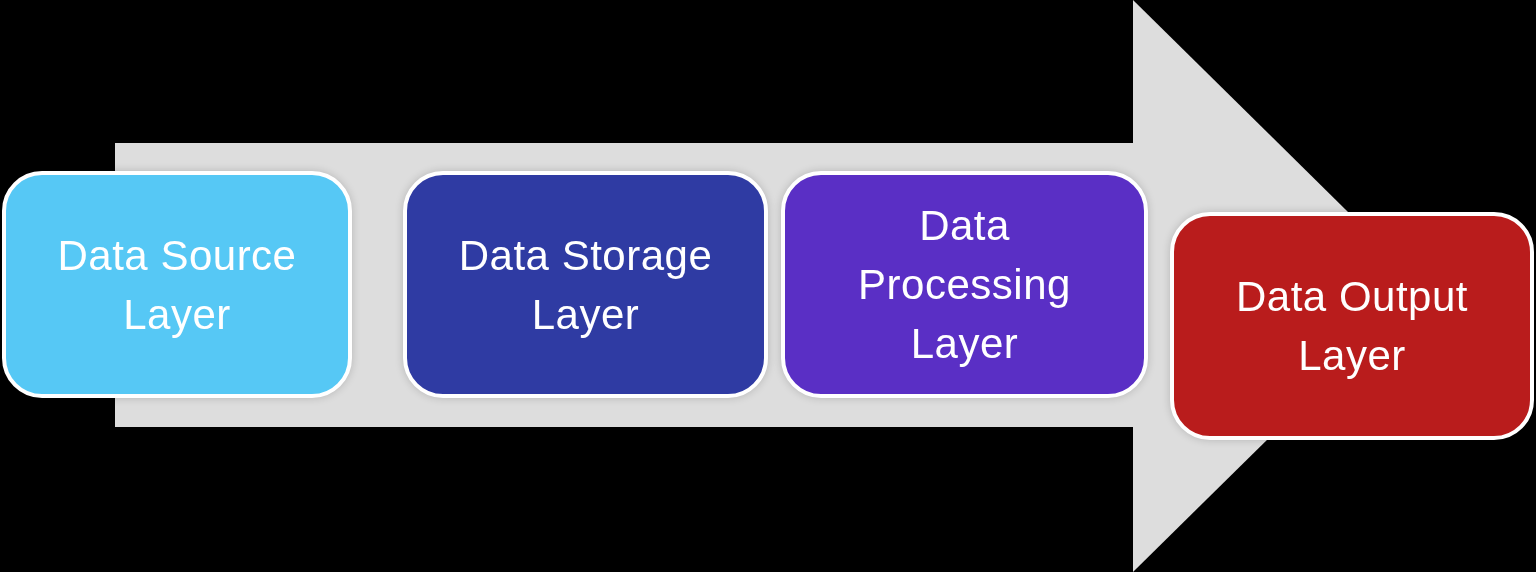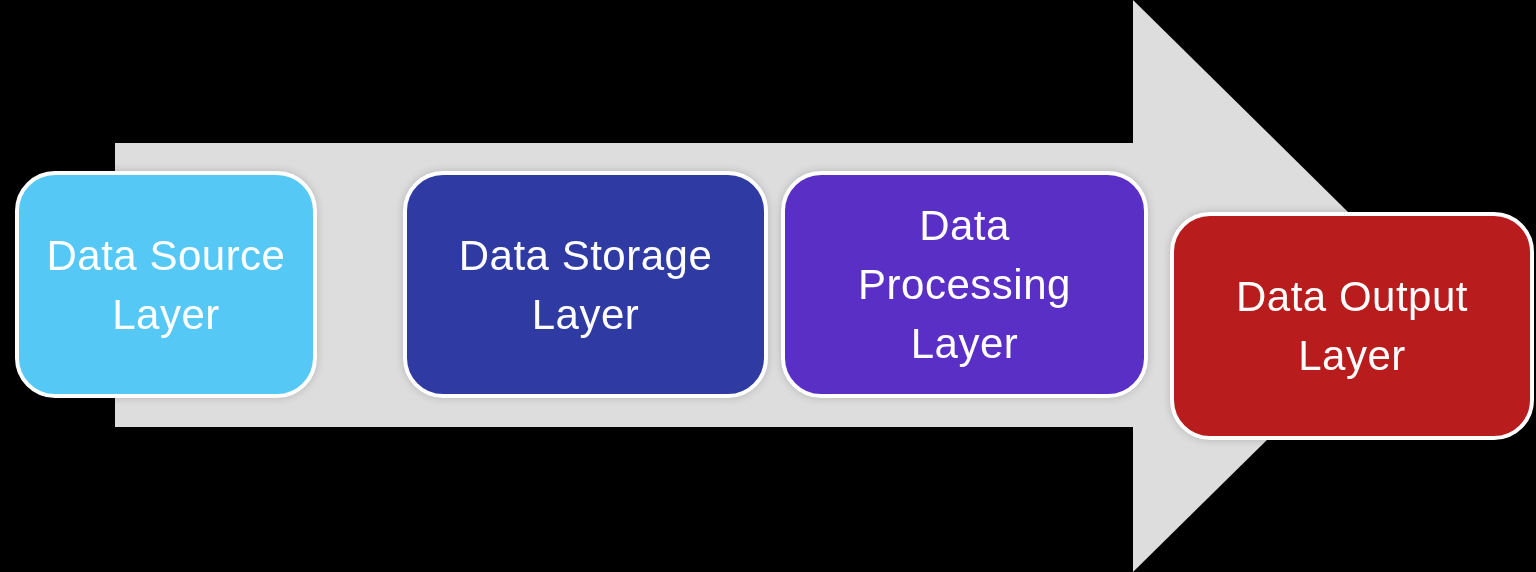--- a/index.html
+++ b/index.html
@@ -43,21 +43,21 @@
     box-shadow: 0 0 8px rgba(0,0,0,0.18);
   }
   .layer-label {
     color: #ffffff;
     font-size: 42px;
     line-height: 59px;
     text-align: center;
     white-space: pre-line;
     letter-spacing: 0.5px;
   }
-  .box-1 { left: 15px;    width: 302px; }
+  .box-1 { left: 2px;    width: 350px; }
   .box-2 { left: 403px;  width: 365px; }
   .box-3 { left: 781px;  width: 367px; }
   .box-4 { left: 1170px; top: 170px; width: 364px; height: 228px; }
 </style>
 </head>
 <body>
 
 <div class="stage">
 
   <div class="arrow-body" style="background: rgb(221, 221, 221);"></div>

